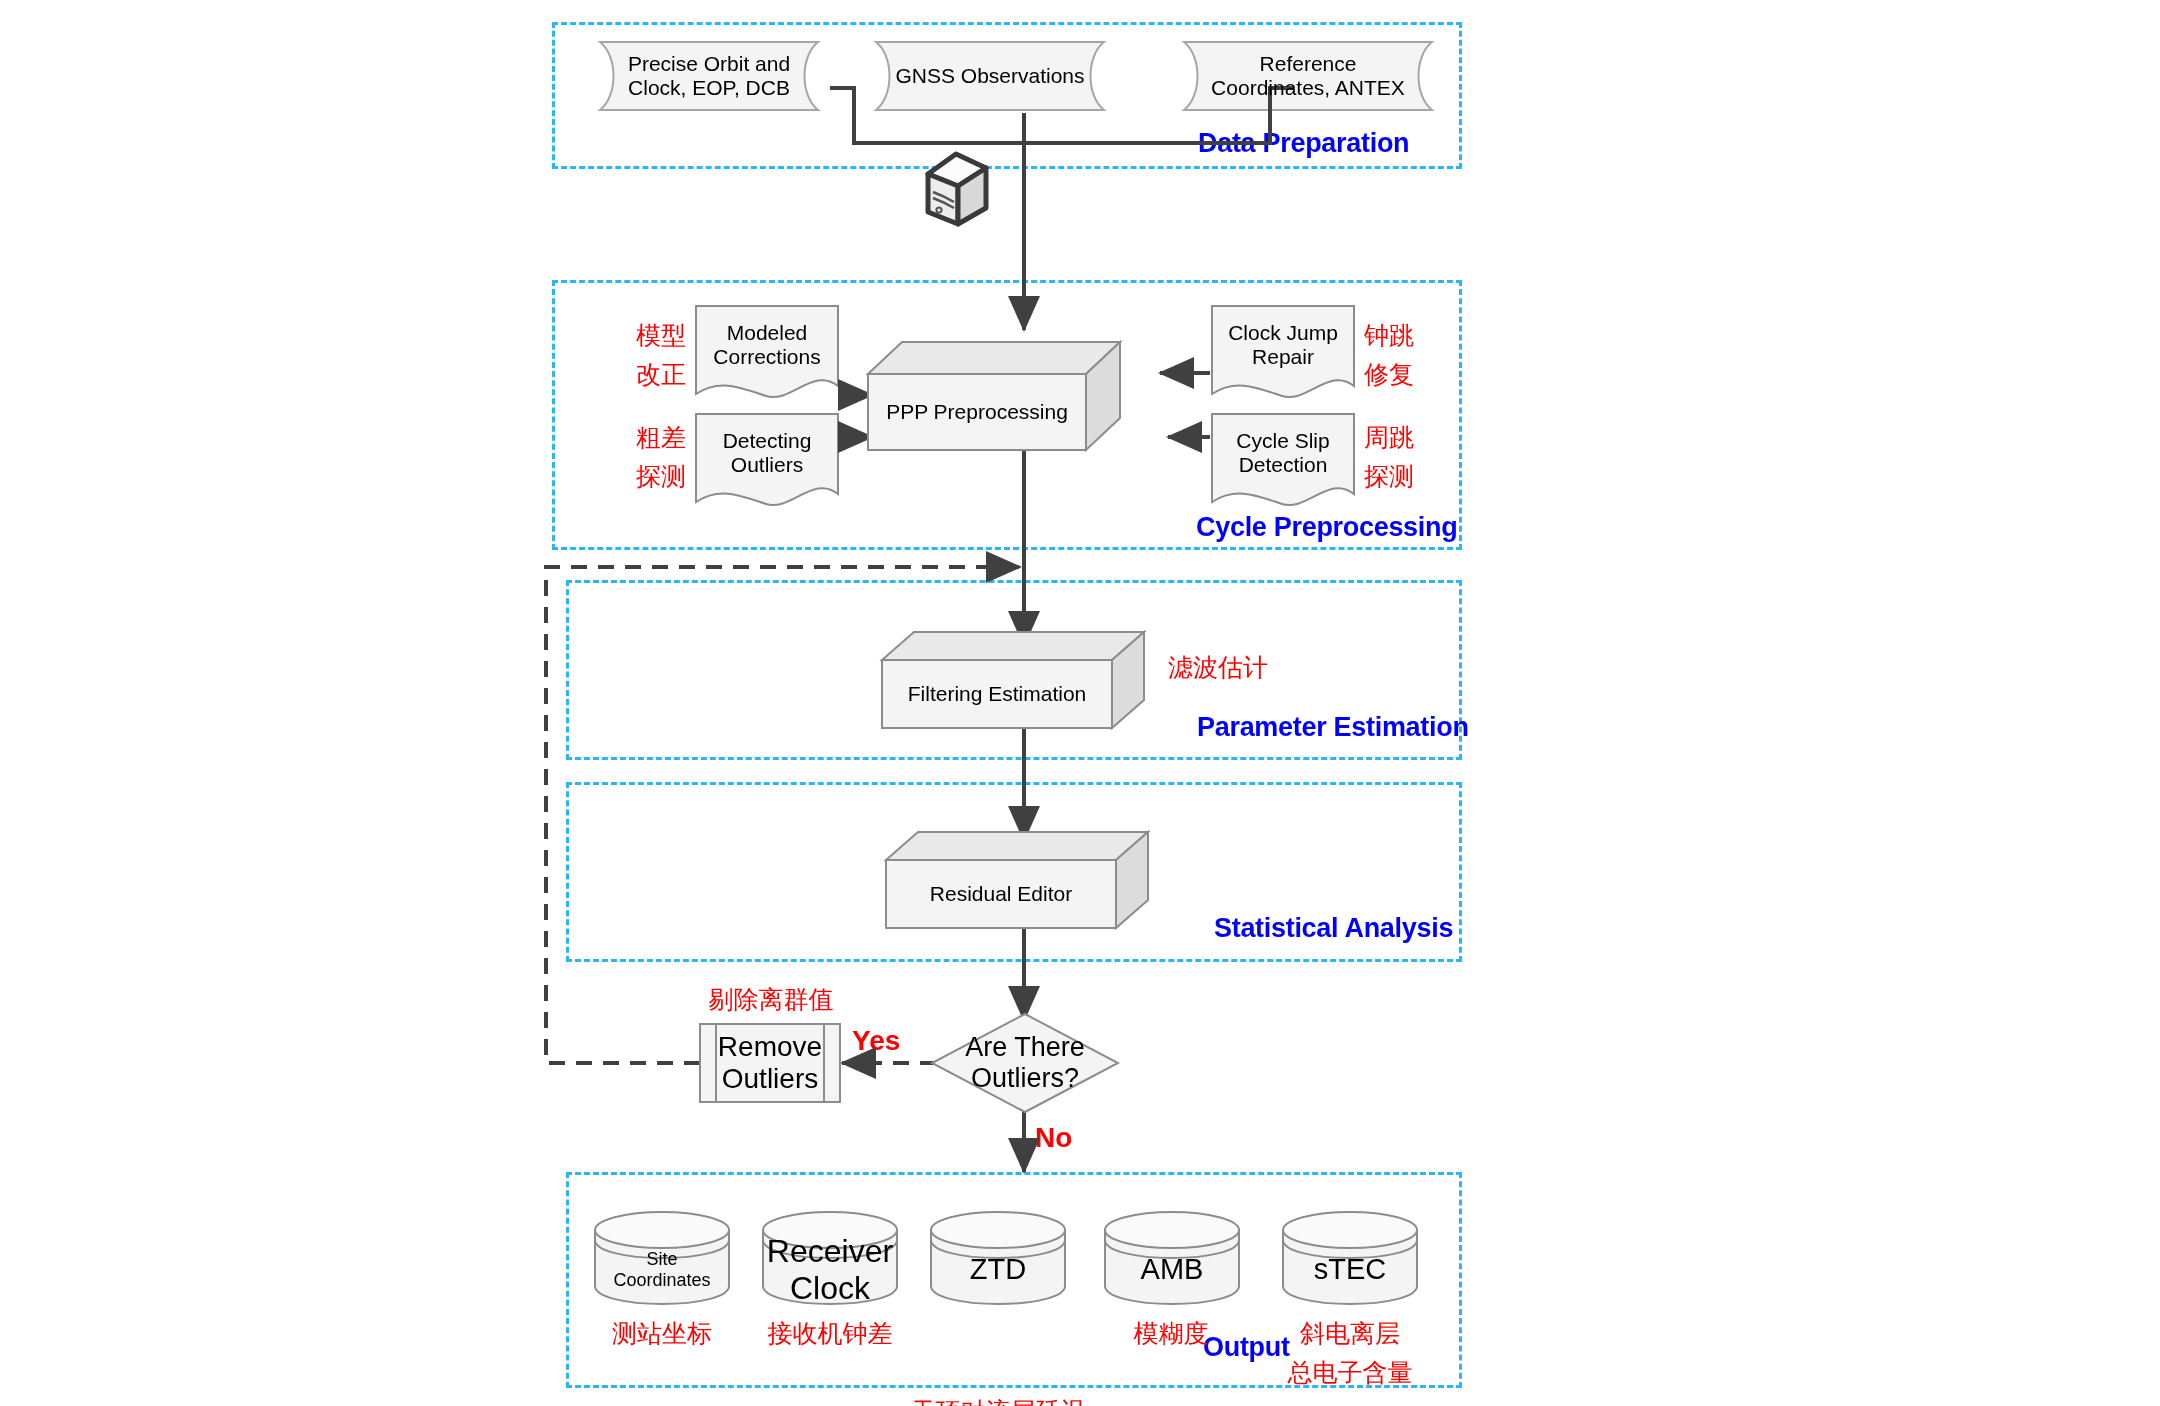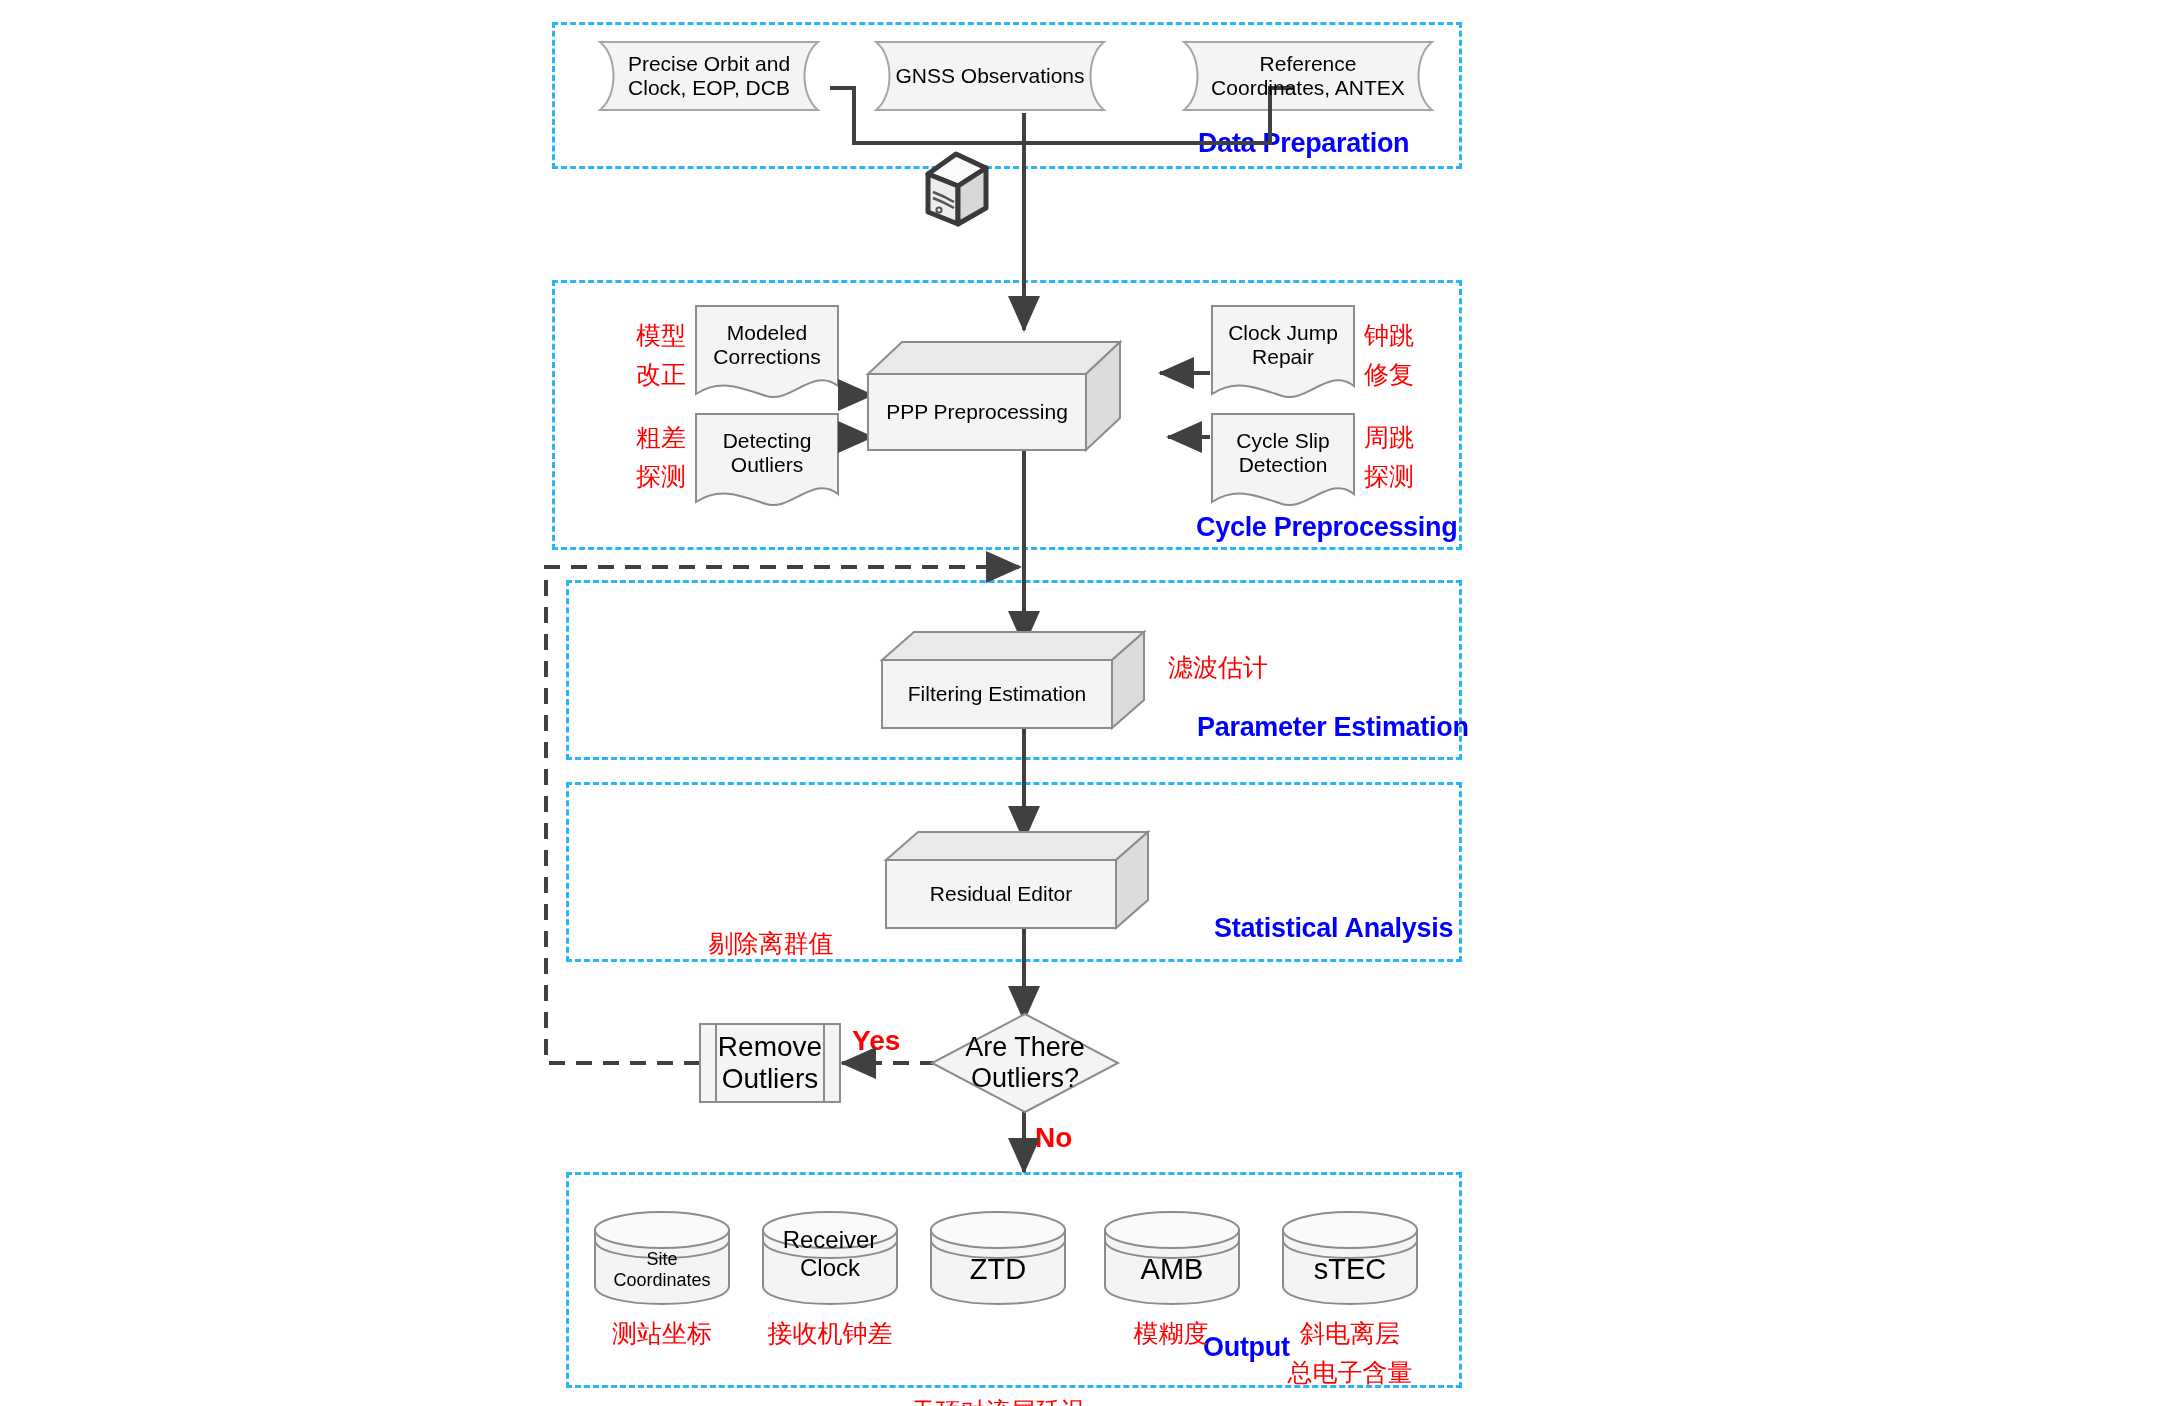--- a/index.html
+++ b/index.html
@@ -228,21 +228,21 @@
 
   <div class="pproc" style="left:698px;top:1022px;width:144px;height:82px;z-index:4;">
     <svg width="144" height="82" viewBox="0 0 144 82">
       <rect x="2" y="2" width="140" height="78" fill="#F4F4F4" stroke="#8c8c8c" stroke-width="2"></rect>
       <line x1="18" y1="2" x2="18" y2="80" stroke="#8c8c8c" stroke-width="2"></line>
       <line x1="126" y1="2" x2="126" y2="80" stroke="#8c8c8c" stroke-width="2"></line>
     </svg>
     <div class="ntext" style="font-size:28px;">Remove
 Outliers</div>
   </div>
-  <div class="cn" style="left:700px;top:924px;width:142px;">剔除离群值</div>
+  <div class="cn" style="left:700px;top:980px;width:142px;">剔除离群值</div>
 
   <div class="group" style="left:566px;top:1172px;width:896px;height:216px;"></div>
   <div class="group-label" style="left:1203px;top:1332px;">Output</div>
 
   <div class="db" style="left:592px;top:1210px;width:140px;height:96px;">
     <svg width="140" height="96" viewBox="0 0 140 96">
       <path d="M3,20 L3,76 C3,87 34,94 70,94 C106,94 137,87 137,76 L137,20 Z" fill="#F4F4F4" stroke="#8c8c8c" stroke-width="2"></path>
       <ellipse cx="70" cy="20" rx="67" ry="18" fill="#FAFAFA" stroke="#8c8c8c" stroke-width="2"></ellipse>
       <path d="M3,30 C3,41 34,48 70,48 C106,48 137,41 137,30" fill="none" stroke="#8c8c8c" stroke-width="2"></path>
     </svg>
@@ -250,21 +250,21 @@
 Coordinates</div>
   </div>
   <div class="cn" style="left:582px;top:1314px;width:160px;">测站坐标</div>
 
   <div class="db" style="left:760px;top:1210px;width:140px;height:96px;">
     <svg width="140" height="96" viewBox="0 0 140 96">
       <path d="M3,20 L3,76 C3,87 34,94 70,94 C106,94 137,87 137,76 L137,20 Z" fill="#F4F4F4" stroke="#8c8c8c" stroke-width="2"></path>
       <ellipse cx="70" cy="20" rx="67" ry="18" fill="#FAFAFA" stroke="#8c8c8c" stroke-width="2"></ellipse>
       <path d="M3,30 C3,41 34,48 70,48 C106,48 137,41 137,30" fill="none" stroke="#8c8c8c" stroke-width="2"></path>
     </svg>
-    <div class="ntext" style="top:8px;height:72px;font-size:24px;">Receiver
+    <div class="ntext" style="top:24px;height:72px;font-size:32px;">Receiver
 Clock</div>
   </div>
   <div class="cn" style="left:750px;top:1314px;width:160px;">接收机钟差</div>
 
   <div class="db" style="left:928px;top:1210px;width:140px;height:96px;">
     <svg width="140" height="96" viewBox="0 0 140 96">
       <path d="M3,20 L3,76 C3,87 34,94 70,94 C106,94 137,87 137,76 L137,20 Z" fill="#F4F4F4" stroke="#8c8c8c" stroke-width="2"></path>
       <ellipse cx="70" cy="20" rx="67" ry="18" fill="#FAFAFA" stroke="#8c8c8c" stroke-width="2"></ellipse>
       <path d="M3,30 C3,41 34,48 70,48 C106,48 137,41 137,30" fill="none" stroke="#8c8c8c" stroke-width="2"></path>
     </svg>

